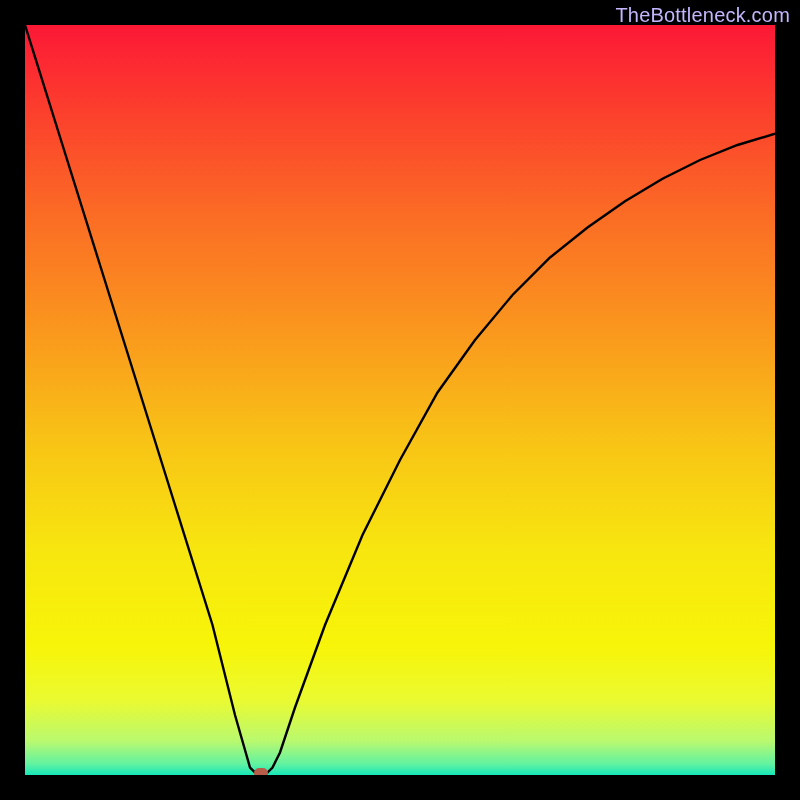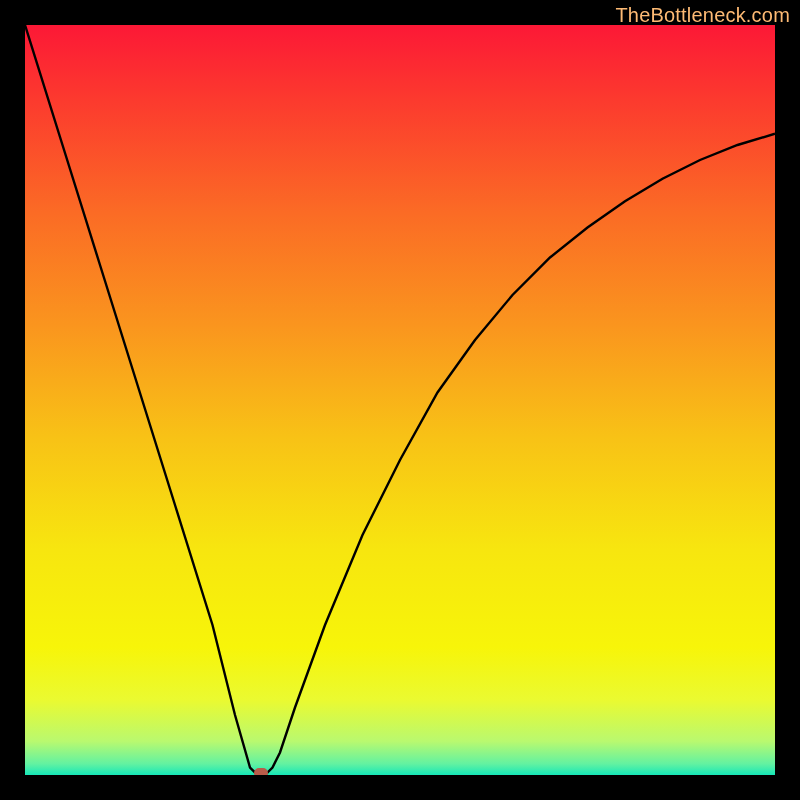--- a/index.html
+++ b/index.html
@@ -22,21 +22,21 @@
     left: 25px;
     top: 25px;
     width: 750px;
     height: 750px;
     overflow: hidden;
   }
   .watermark {
     position: absolute;
     top: 4px;
     right: 10px;
-    color: #fdba74;
+    color: #c4b5fd;
     font-size: 20px;
     font-weight: 500;
     z-index: 5;
     letter-spacing: 0.2px;
   }
   .marker-dot {
     position: absolute;
     width: 14px;
     height: 10px;
     border-radius: 5px;

